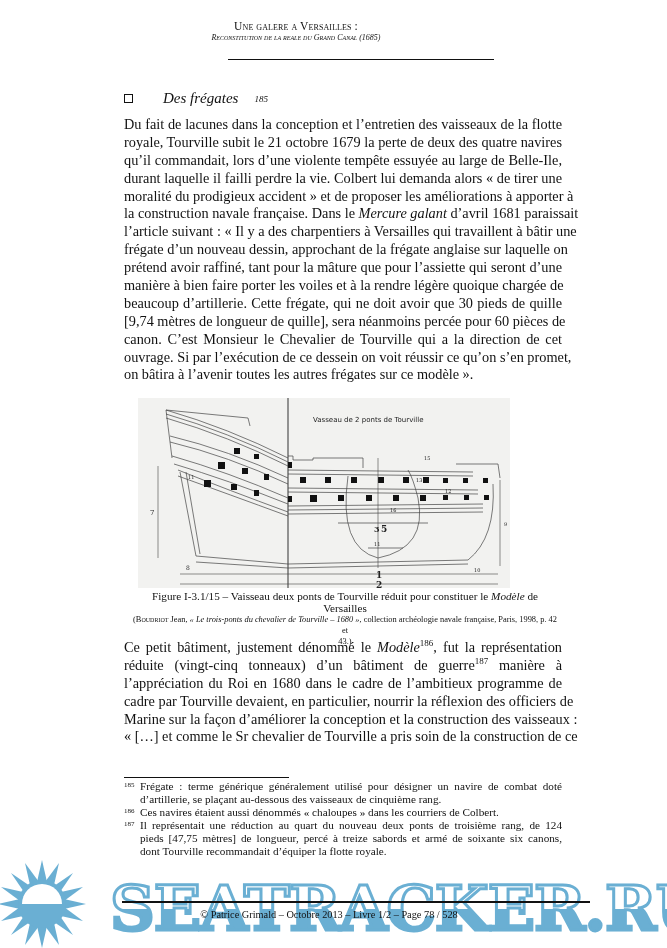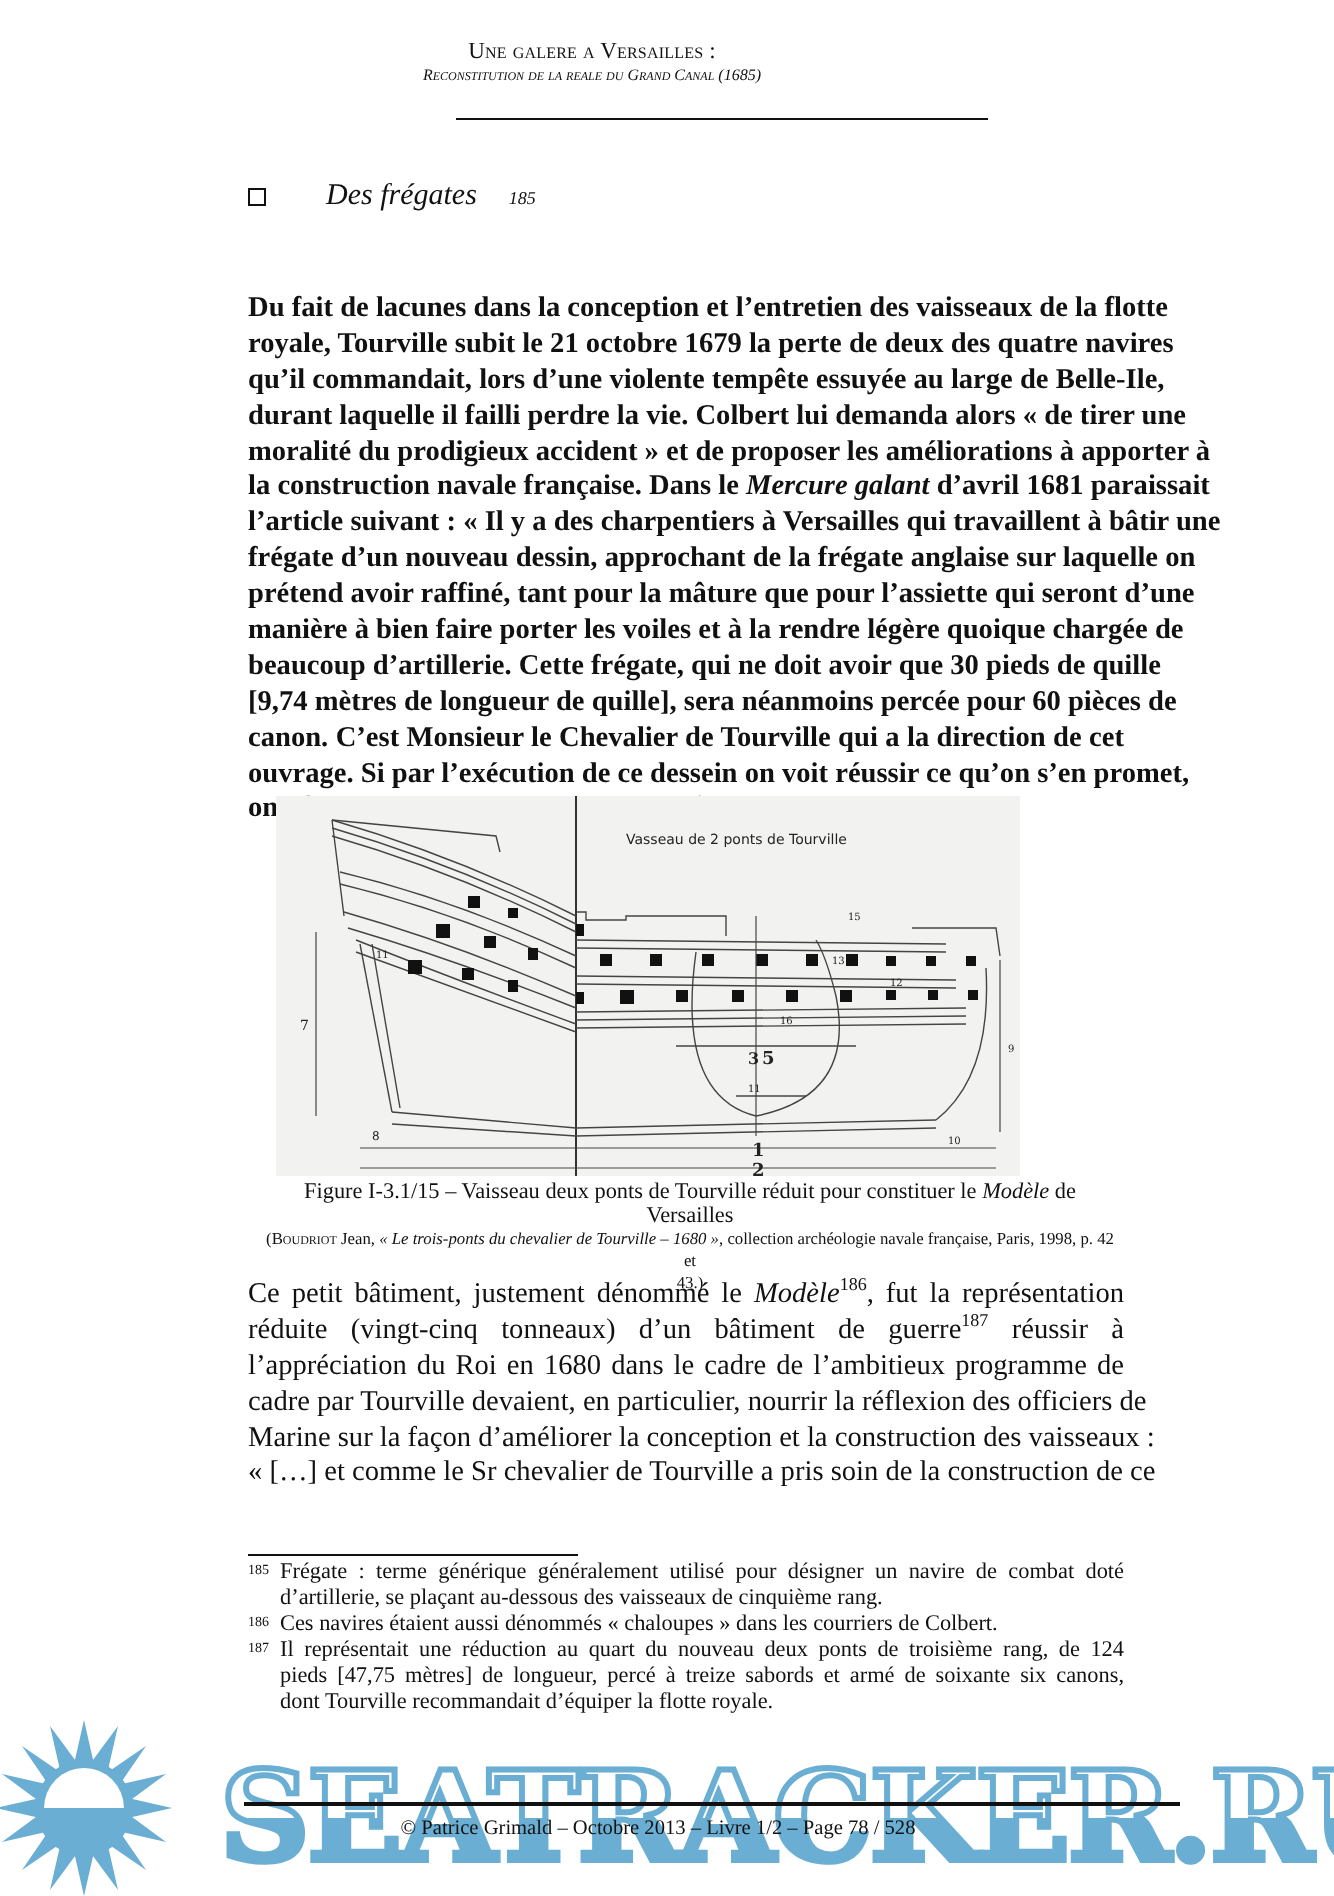--- a/index.html
+++ b/index.html
@@ -8,21 +8,21 @@
   .header { position: absolute; top: 20px; left: 0; width: 592px; text-align: center; }
   .header .title { font-size: 11.5px; font-variant: small-caps; letter-spacing: 0.1px; color: #111; }
   .header .subtitle { font-size: 8px; font-style: italic; font-variant: small-caps; margin-top: 1px; }
   .header-rule { position: absolute; top: 59px; left: 228px; width: 266px; height: 1px; background: #111; }
 
   .section-heading { position: absolute; top: 90px; left: 124px; font-size: 15px; font-style: italic; display: flex; align-items: center; gap: 16px; }
   .checkbox-bullet { width: 7px; height: 7px; border: 1.3px solid #111; margin-right: 14px; display: inline-block; }
   .section-heading sup { font-size: 9px; vertical-align: 6px; }
 
   .para { position: absolute; left: 124px; width: 438px; font-size: 14.3px; line-height: 17.9px; text-align: justify; }
-  .para1 { top: 146px; font-weight: bold; }
+  .para1 { top: 116px; }
   .para2 { top: 639px; }
   .para .line { display: block; text-align: justify; text-align-last: justify; white-space: nowrap; height: 17.9px; }
   .para .line.last { text-align-last: left; }
   .para sup { font-size: 9px; line-height: 0; vertical-align: 6px; }
 
   .figure { position: absolute; top: 398px; left: 138px; width: 372px; height: 159px; background: #f4f4f2; }
   .figure-caption { position: absolute; top: 590px; left: 130px; width: 430px; text-align: center; }
   .figure-caption .cap1 { font-size: 11.2px; }
   .figure-caption .cap2 { font-size: 8.4px; line-height: 11px; }
   .sc { font-variant: small-caps; }
@@ -179,21 +179,21 @@
   </svg>
 </div>
 
 <div class="figure-caption">
   <div class="cap1"><span>Figure I-3.1/15 – Vaisseau deux ponts de Tourville réduit pour constituer le </span><i>Modèle</i><span> de Versailles</span></div>
   <div class="cap2">(<span class="sc">Boudriot</span><span> Jean, </span><i>« Le trois-ponts du chevalier de Tourville – 1680 »</i><span>, collection archéologie navale française, Paris, 1998, p. 42 et</span><br><span>43.)</span></div>
 </div>
 
 <div class="para para2">
   <span class="line"><span>Ce petit bâtiment, justement dénommé le </span><i>Modèle</i><sup>186</sup><span>, fut la représentation</span></span>
-  <span class="line"><span>réduite (vingt-cinq tonneaux) d’un bâtiment de guerre</span><sup>187</sup><span> réussir à</span></span>
+  <span class="line"><span>réduite (vingt-cinq tonneaux) d’un bâtiment de guerre</span><sup>187</sup><span> manière à</span></span>
   <span class="line">l’appréciation du Roi en 1680 dans le cadre de l’ambitieux programme de</span>
   <span class="line">cadre par Tourville devaient, en particulier, nourrir la réflexion des officiers de</span>
   <span class="line">Marine sur la façon d’améliorer la conception et la construction des vaisseaux :</span>
   <span class="line">« […] et comme le Sr chevalier de Tourville a pris soin de la construction de ce</span>
 </div>
 
 <div class="fn-rule"></div>
 <div class="footnotes">
   <div class="fn">
     <span class="num">185</span>

